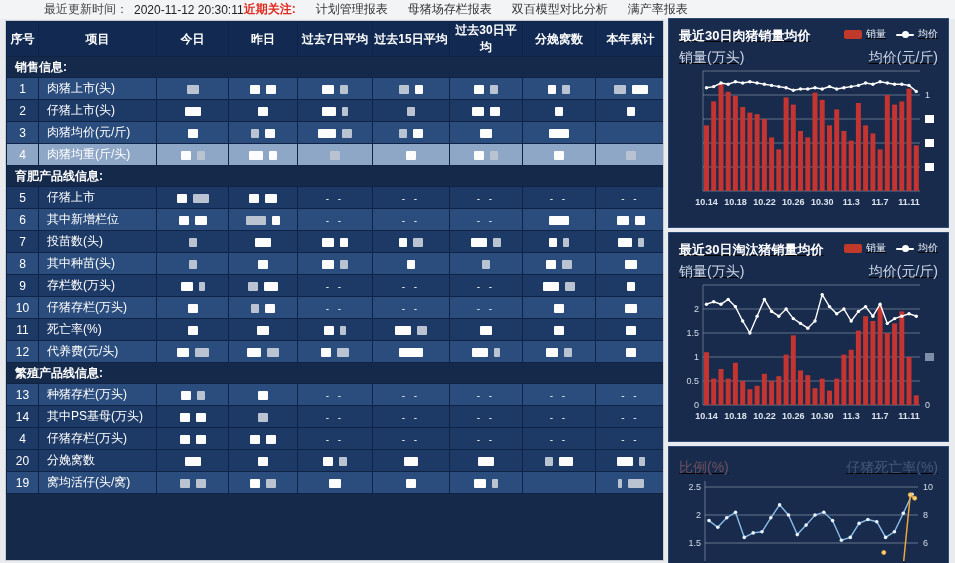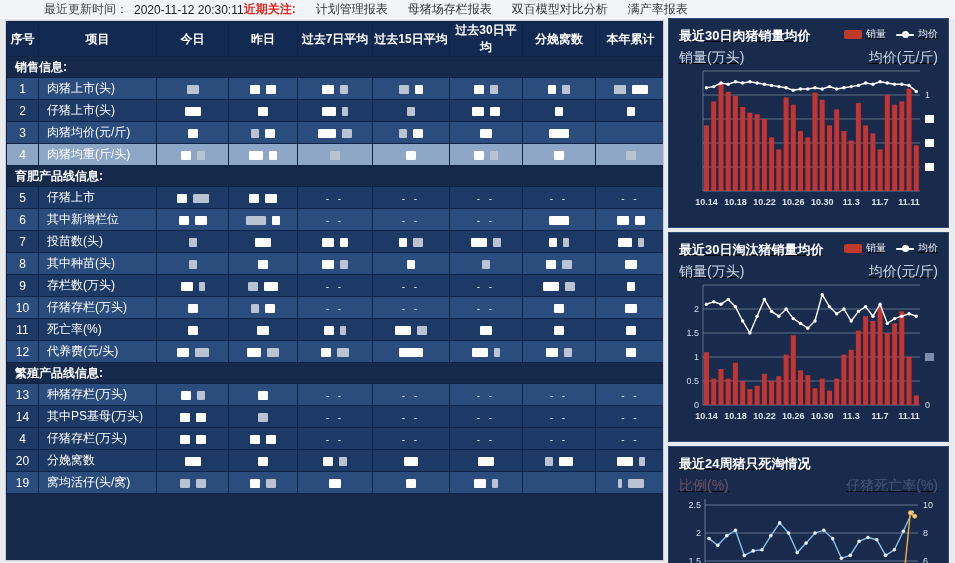--- a/index.html
+++ b/index.html
@@ -511,21 +511,20 @@
           <text x="114.3" y="138" text-anchor="middle" font-size="9" font-weight="bold" fill="#dbe3ee">10.26</text>
           <text x="143.2" y="138" text-anchor="middle" font-size="9" font-weight="bold" fill="#dbe3ee">10.30</text>
           <text x="172.2" y="138" text-anchor="middle" font-size="9" font-weight="bold" fill="#dbe3ee">11.3</text>
           <text x="201.1" y="138" text-anchor="middle" font-size="9" font-weight="bold" fill="#dbe3ee">11.7</text>
           <text x="230.0" y="138" text-anchor="middle" font-size="9" font-weight="bold" fill="#dbe3ee">11.11</text>
         </svg></div>
   </div>
 
   <div class="panel" id="p3">
     <div class="p-head">
-      <div class="p-title">最近24周猪只死淘情况</div>
     </div>
     <div class="p-axes">
       <span class="axl">比例(%)</span>
       <span class="axr">仔猪死亡率(%)</span>
     </div>
     <div class="p-plot"><svg width="259" height="84">
           <line x1="26" y1="10" x2="239" y2="10" stroke="#9aa7b8" stroke-opacity="0.6"></line>
           <text x="22" y="13" text-anchor="end" font-size="9" fill="#d5dde8">2.5</text>
           <text x="244" y="13" font-size="9" fill="#d5dde8">10</text>
           <line x1="26" y1="38" x2="239" y2="38" stroke="#9aa7b8" stroke-opacity="0.6"></line>

